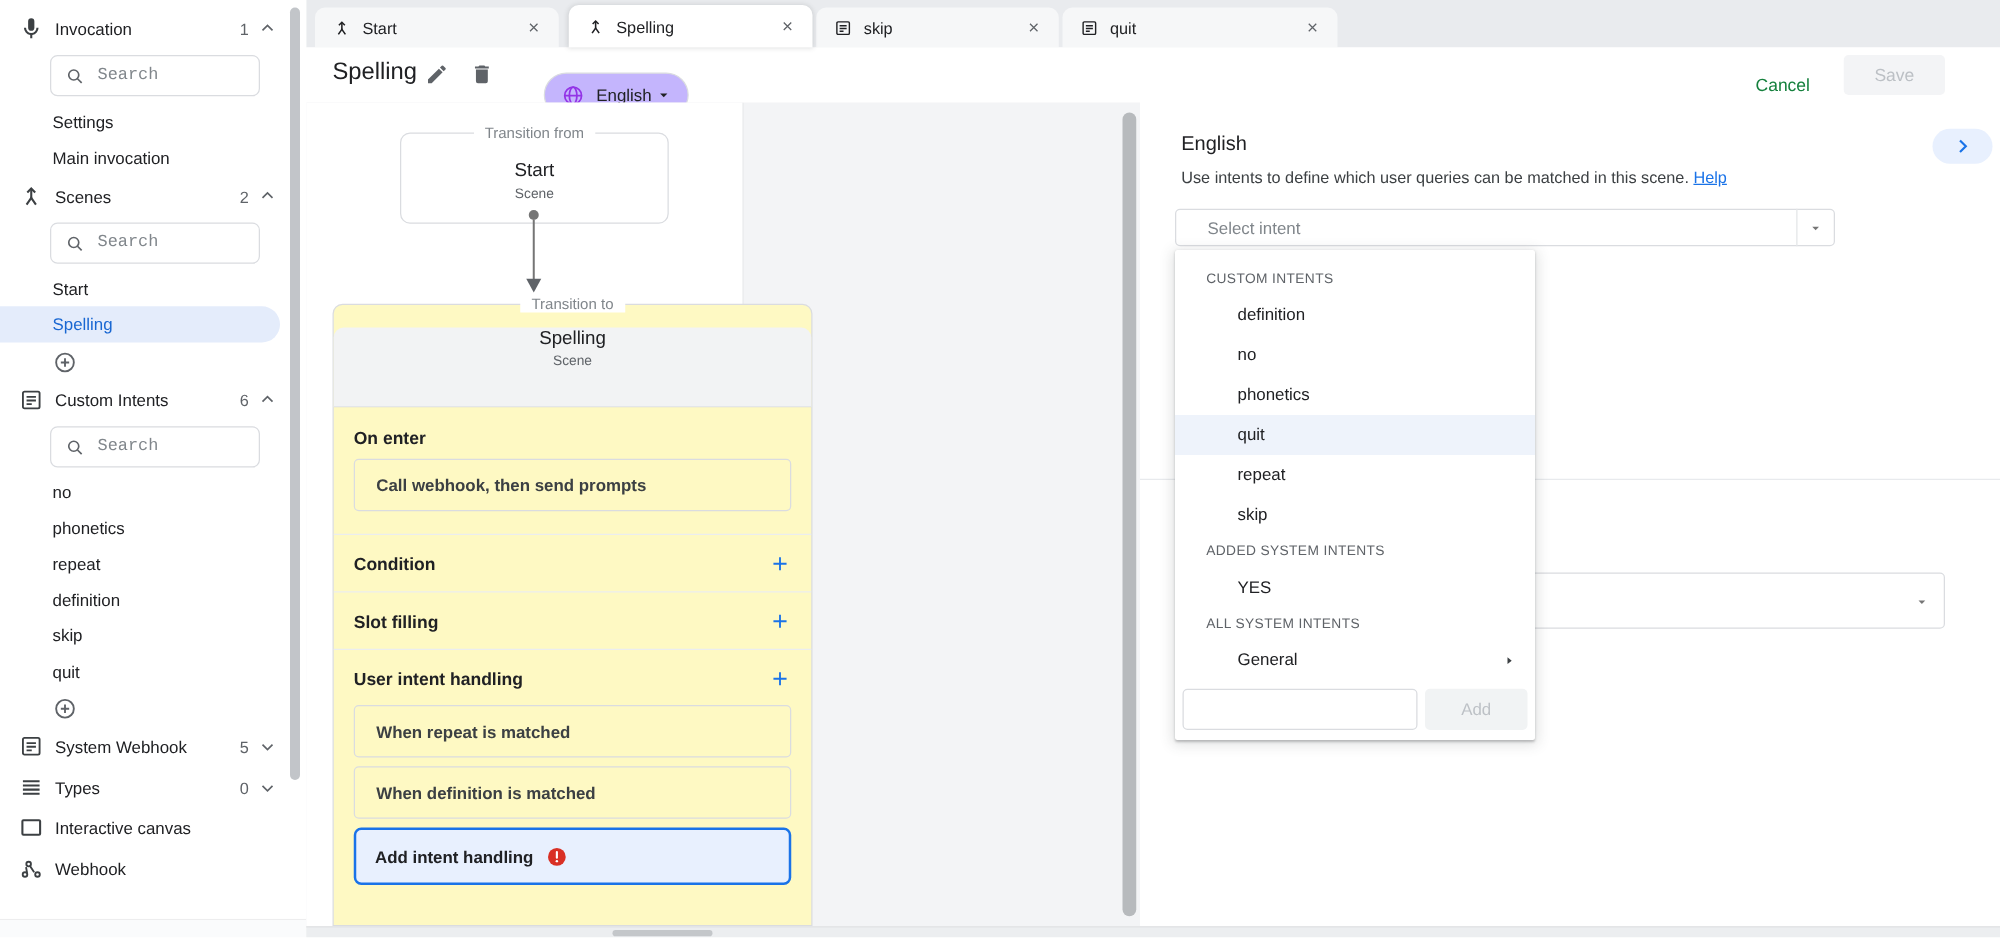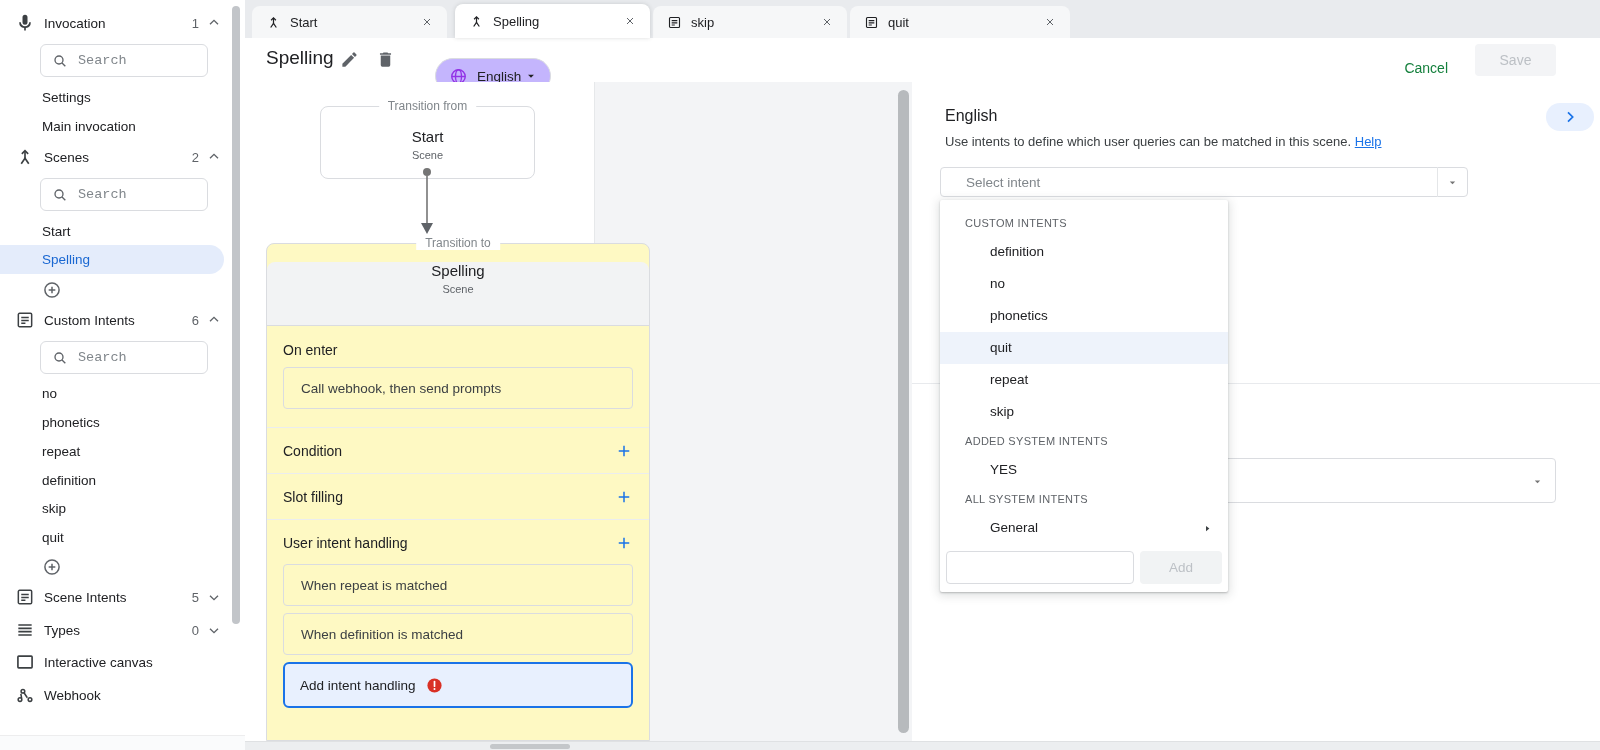--- a/index.html
+++ b/index.html
@@ -63,21 +63,21 @@
   .legend { position:absolute; top:-8px; left:50%; transform:translateX(-50%); background:#fff;
     padding:0 9px; font-size:12px; color:#80868b; white-space:nowrap; }
   .node-title { text-align:center; font-size:15px; color:#202124; margin-top:21px; }
   .node-sub { text-align:center; font-size:11px; color:#5f6368; margin-top:4px; }
   .connector { position:absolute; left:174px; top:86px; width:16px; height:68px; }
 
   .scene-card { position:absolute; left:21px; top:161px; width:384px; height:498px; background:#fef9c3;
     border:1px solid #dadce0; border-radius:8px 8px 0 0; }
   .card-head { height:64px; background:#f2f3f4; border-bottom:1px solid #dadce0; border-radius:8px 8px 0 0; }
   .card-head .node-title { margin-top:18px; }
-  .sec { padding:0 16px; }
+  .sec { padding:0 16px;font-weight:bold; }
   .sec + .sec { border-top:1px solid #ebedef; }
   .sec-onenter { padding-top:16px; padding-bottom:18px; }
   .sec-label { font-size:14px; color:#202124; }
   .field-box { margin-top:9px; height:42px; border:1px solid #dadce0; border-radius:4px;
     display:flex; align-items:center; font-size:13.5px; color:#3c4043; padding-left:17px; cursor:pointer; }
   .sec-row { height:46px; display:flex; align-items:center; justify-content:space-between; }
   .plus-blue { width:18px; height:18px; color:#1a73e8; cursor:pointer; }
   .sec-uih { padding-top:2px; padding-bottom:16px; }
   .uih-head { height:42px; display:flex; align-items:center; justify-content:space-between; }
   .handler { height:42px; border:1px solid #dadce0; border-radius:4px; margin-bottom:7px;
@@ -229,21 +229,21 @@
         </svg>
     </span>
 
     <div class="srow" style="top:584px">
       <span class="sicon">
         <svg viewBox="0 0 24 24" fill="none" stroke="currentColor" stroke-width="1.8">
             <rect x="4" y="4" width="16" height="16" rx="1.5"></rect>
             <path d="M7.5 9h9M7.5 12.5h9M7.5 16h5"></path>
           </svg>
       </span>
-      <span class="slabel">Scene Intents</span>
+      <span class="slabel">System Webhook</span>
       <span class="scount">5</span>
       <span class="schev">
         <svg viewBox="0 0 24 24" fill="none" stroke="currentColor" stroke-width="2">
             <path d="M6 10l6 6 6-6"></path>
           </svg>
       </span>
     </div>
     <div class="srow" style="top:617px">
       <span class="sicon">
         <svg viewBox="0 0 24 24" fill="none" stroke="currentColor" stroke-width="2">

